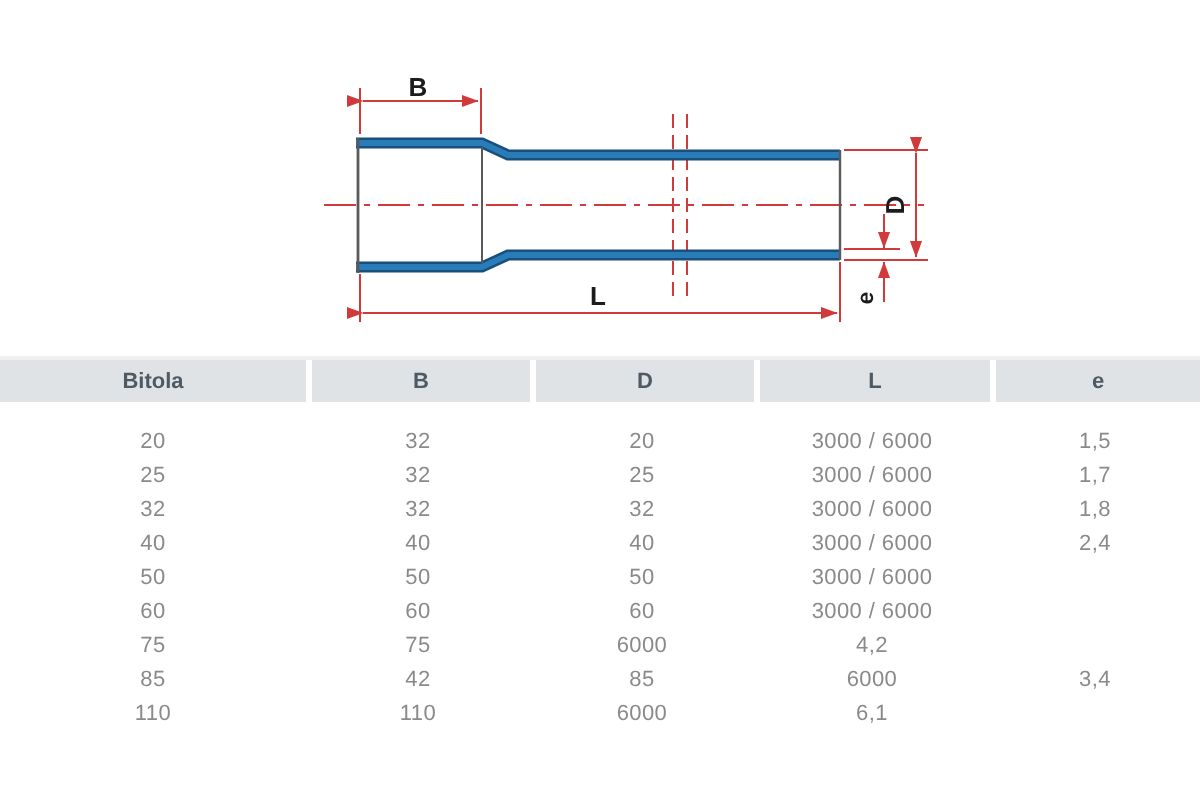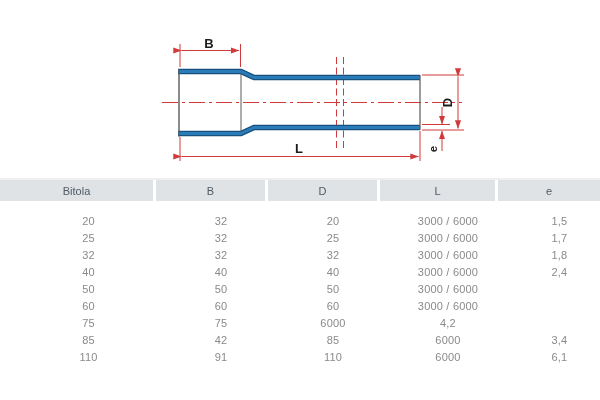--- a/index.html
+++ b/index.html
@@ -5,25 +5,25 @@
   html,body{margin:0;padding:0;background:#fff;}
   #page{position:relative;width:600px;height:400px;background:#ffffff;overflow:hidden;
         font-family:"Liberation Sans",sans-serif;}
   
   #drawing{position:absolute;left:0;top:0;width:600px;height:176px;}
   
   #spec-table{position:absolute;left:0;top:178px;width:600px;}
   .thead{display:grid;grid-template-columns:153px 112px 112px 118px 105px;
          height:23px;background:#dfe3e6;border-top:2px solid #eef0f2;box-sizing:border-box;}
   .thcell{display:flex;align-items:center;justify-content:center;
-          font-size:11px;font-weight:normal;color:#4f5a63;
+          font-size:11px;font-weight:bold;color:#4f5a63;
           box-sizing:border-box;background:#dfe3e6;}
   .thcell + .thcell{border-left:3px solid #ffffff;}
   .tbody{margin-top:11px;}
-  .trow{display:grid;grid-template-columns:153px 112px 112px 118px 105px;height:17px;padding-left:12px;}
+  .trow{display:grid;grid-template-columns:153px 112px 112px 118px 105px;height:17px;}
   .tcell{display:flex;align-items:center;justify-content:center;
          font-size:11px;color:#8a8a8a;letter-spacing:.2px;}
   svg text{font-family:"Liberation Sans",sans-serif;}
 </style>
 </head>
 <body>
 
 <div id="page">
 
   <svg id="drawing" viewBox="0 0 600 176" xmlns="http://www.w3.org/2000/svg">
@@ -139,21 +139,20 @@
         </div>
         <div class="trow">
           <div class="tcell">85</div>
           <div class="tcell">42</div>
           <div class="tcell">85</div>
           <div class="tcell">6000</div>
           <div class="tcell">3,4</div>
         </div>
         <div class="trow">
           <div class="tcell">110</div>
-          <div class="tcell">91</div>
           <div class="tcell">110</div>
           <div class="tcell">6000</div>
           <div class="tcell">6,1</div>
         </div>
       </div>
   </div>
 
 </div>
 
 </body></html>

